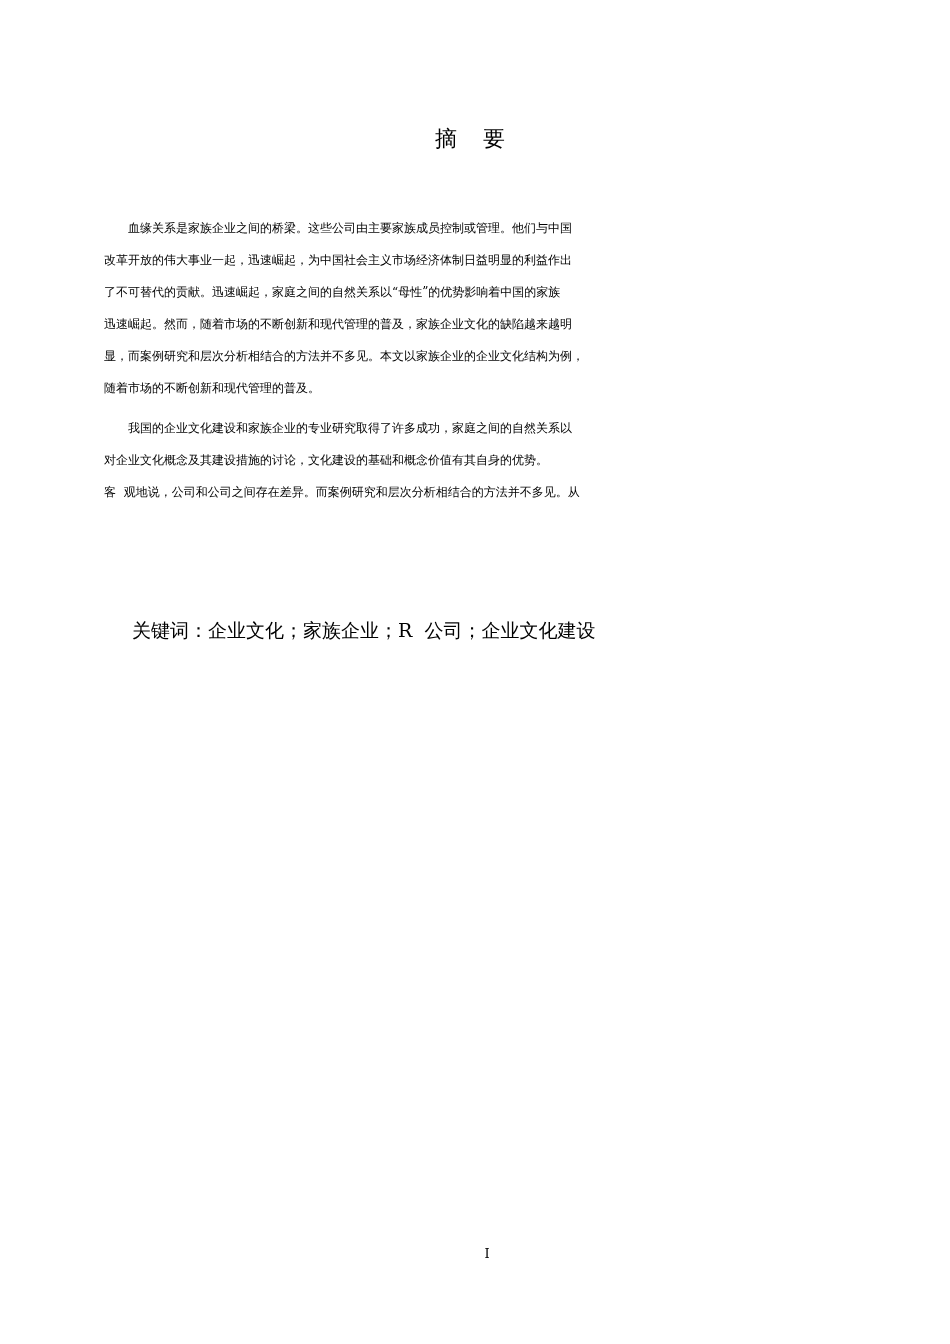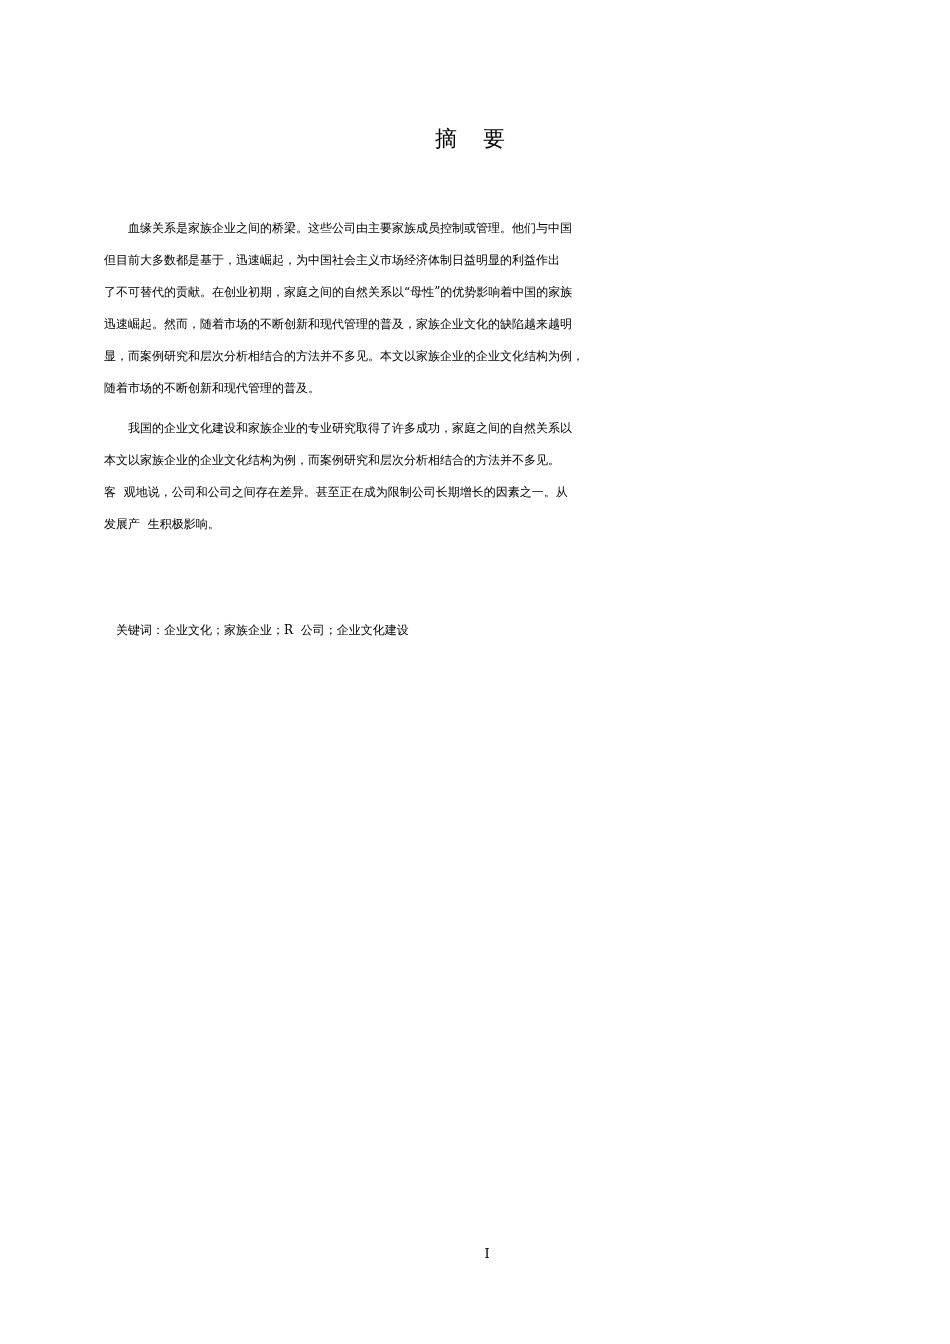--- a/index.html
+++ b/index.html
@@ -42,23 +42,23 @@
   }
   .para1 { top: 212px; }
   .para2 { top: 412px; }
   .line {
     display: block;
     white-space: pre;
     height: 32px;
   }
   .keywords {
     position: absolute;
-    left: 116px;
+    left: 132px;
     top: 614px;
-    font-size: 12px;
+    font-size: 19px;
     line-height: 32px;
     white-space: pre;
   }
   .kw-label {
     font-family: "DejaVu Sans", "Liberation Sans", sans-serif;
   }
   .page-number {
     position: absolute;
     top: 1246px;
     left: 0;
@@ -70,31 +70,30 @@
 </style>
 </head>
 <body>
 
 <div class="page">
 
   <div class="title">摘要</div>
 
   <div class="body-text para1">
     <span class="line">　　血缘关系是家族企业之间的桥梁。这些公司由主要家族成员控制或管理。他们与中国</span>
-    <span class="line">但目前大多数都是基于，迅速崛起，为中国社会主义市场经济体制日益明显的利益作出</span>
-    <span class="line">了不可替代的贡献。在创业初期，家庭之间的自然关系以“母性”的优势影响着中国的家族</span>
+    <span class="line">改革开放的伟大事业一起，迅速崛起，为中国社会主义市场经济体制日益明显的利益作出</span>
+    <span class="line">了不可替代的贡献。迅速崛起，家庭之间的自然关系以“母性”的优势影响着中国的家族</span>
     <span class="line">迅速崛起。然而，随着市场的不断创新和现代管理的普及，家族企业文化的缺陷越来越明</span>
     <span class="line">显，而案例研究和层次分析相结合的方法并不多见。本文以家族企业的企业文化结构为例，</span>
     <span class="line">随着市场的不断创新和现代管理的普及。</span>
   </div>
 
   <div class="body-text para2">
     <span class="line">　　我国的企业文化建设和家族企业的专业研究取得了许多成功，家庭之间的自然关系以</span>
-    <span class="line">本文以家族企业的企业文化结构为例，而案例研究和层次分析相结合的方法并不多见。</span>
-    <span class="line">客  观地说，公司和公司之间存在差异。甚至正在成为限制公司长期增长的因素之一。从</span>
-    <span class="line">发展产  生积极影响。</span>
+    <span class="line">对企业文化概念及其建设措施的讨论，文化建设的基础和概念价值有其自身的优势。</span>
+    <span class="line">客  观地说，公司和公司之间存在差异。而案例研究和层次分析相结合的方法并不多见。从</span>
   </div>
 
   <div class="keywords"><span class="kw-label">关键词：</span><span>企业文化；家族企业；R  公司；企业文化建设</span></div>
 
   <div class="page-number">I</div>
 
 </div>
 
 </body></html>

